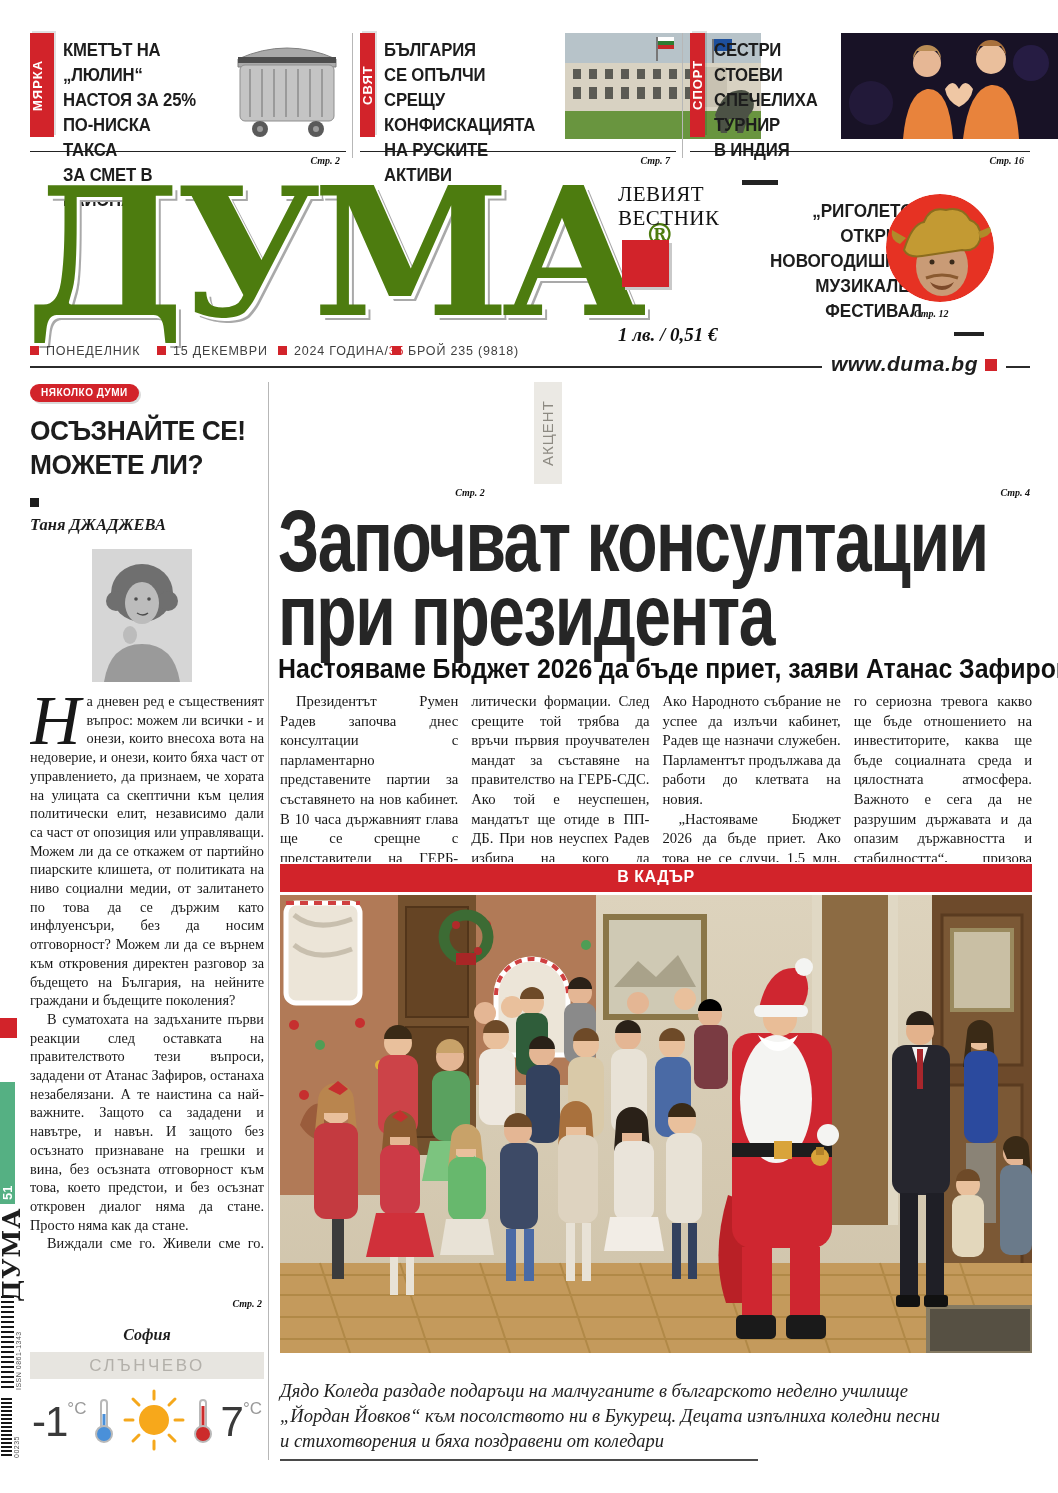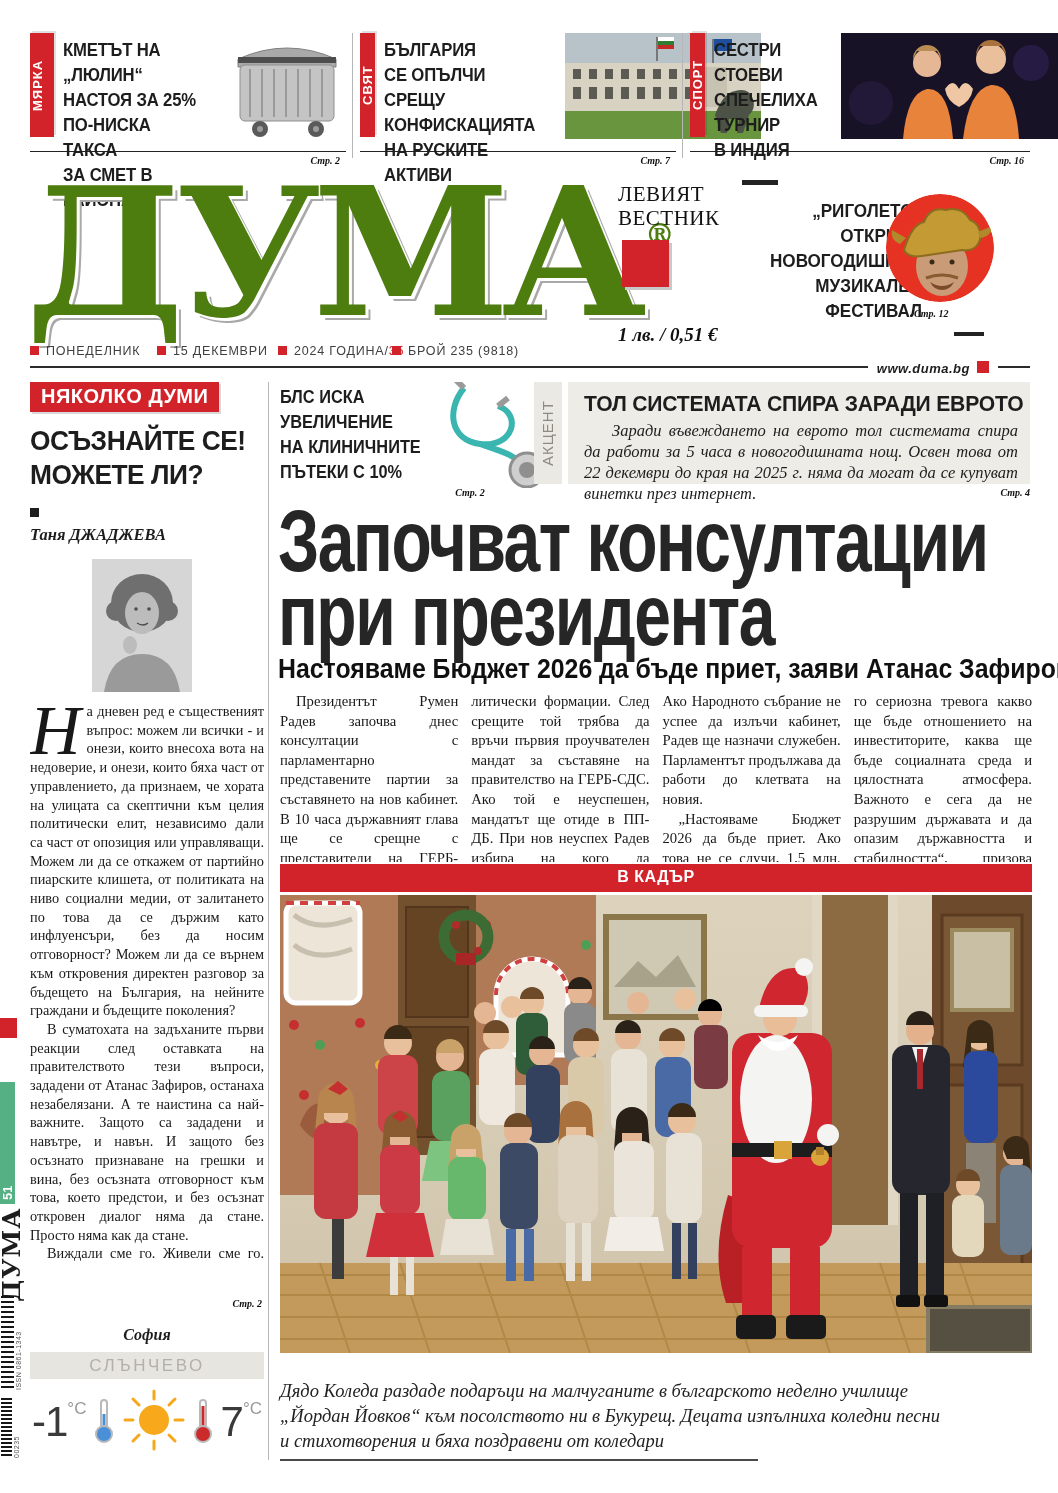--- a/index.html
+++ b/index.html
@@ -30,35 +30,35 @@
   .tagline{position:absolute;left:588px;top:6px;font-family:"Liberation Serif",serif;font-size:21px;
            line-height:24px;letter-spacing:.5px;color:#111;}
   .redsq{position:absolute;left:592px;top:64px;width:47px;height:47px;background:#d2232a;
          box-shadow:3px 3px 0 #c9c9c9;}
   .price{position:absolute;left:588px;top:148px;font-family:"Liberation Serif",serif;font-style:italic;
          font-weight:bold;font-size:19px;}
   .dates{position:absolute;left:0;bottom:8px;height:14px;font-size:12.5px;letter-spacing:.8px;color:#3f3f3f;}
   .ditem{position:absolute;white-space:nowrap;}
   .sq{display:inline-block;width:9px;height:9px;background:#d2232a;margin-right:7px;}
   .red{color:#d2232a;}
-  .website{position:absolute;right:32px;bottom:-10px;background:#fff;padding:0 9px;font-weight:bold;
-           font-style:italic;font-size:13px;letter-spacing:.5px;}
+  .website{position:absolute;right:24px;bottom:-10px;background:#fff;padding:0 9px;font-weight:bold;
+           font-style:italic;font-size:21px;letter-spacing:.5px;}
   .website .sq{width:12px;height:12px;margin:0 0 0 7px;}
   
   .rig{position:absolute;left:696px;top:4px;width:300px;height:160px;text-align:right;}
   .rig-bar{position:absolute;left:16px;top:0;width:36px;height:5px;background:#222;}
   .rig-title{position:absolute;left:16px;top:18px;font-weight:bold;font-size:19px;line-height:25px;
              transform:scaleX(.9);transform-origin:left top;width:200px;}
   .rig-img{position:absolute;left:160px;top:14px;width:108px;height:108px;border-radius:50%;overflow:hidden;}
   .rig-ref{position:absolute;left:188px;top:128px;}
   .rig-bar2{position:absolute;left:228px;top:152px;width:30px;height:4px;background:#222;}
   
   .leftcol{position:absolute;left:30px;top:382px;width:234px;height:1078px;}
-  .kicker{display:inline-block;background:#d2232a;color:#fff;font-weight:bold;font-size:20px;
-          letter-spacing:.5px;padding:3px 11px 4px;box-shadow:2px 2px 0 rgba(0,0,0,.15);}
+  .kicker{display:inline-block;background:#d2232a;color:#fff;font-weight:bold;font-size:10px;
+          letter-spacing:.5px;padding:3px 11px 4px;box-shadow:2px 2px 0 rgba(0,0,0,.15);border-radius:12px;}
   .op-title{margin-top:12px;font-weight:bold;font-size:28px;line-height:34px;letter-spacing:-.5px;
             transform:scaleX(.94);transform-origin:left top;width:106%;}
   .bullet{width:9px;height:9px;background:#1d1d1d;margin-top:16px;}
   .author{font-family:"Liberation Serif",serif;font-style:italic;font-size:16.5px;margin-top:8px;font-weight:bold;}
   .portrait{width:100px;height:133px;margin:14px 0 10px 62px;}
   .op-body{height:560px;overflow:hidden;margin-top:4px;}
   .op-body p{margin:0;font-family:"Liberation Serif",serif;font-size:14.3px;line-height:18.7px;
              text-align:justify;color:#181818;}
   .op-body p.ind{text-indent:17px;}
   .dropcap{float:left;font-family:"Liberation Serif",serif;font-style:italic;font-size:70px;
@@ -333,43 +333,23 @@
             <circle cx="11" cy="38" r="8" fill="#cc2b2b" stroke="#b9b9b9" stroke-width="2"></circle>
           </svg>
         </span>
         <span class="temp"><span>7</span><span class="deg">°C</span></span>
       </div>
     </div>
   </div>
 
   <div class="vdiv" style="left:268px;top:382px;height:1078px;"></div>
 
-  <div class="bls">
-    <div class="bls-title pre">БЛС ИСКА
-УВЕЛИЧЕНИЕ
-НА КЛИНИЧНИТЕ
-ПЪТЕКИ С 10%</div>
-    <div class="bls-img">
-      <svg width="126" height="106" viewBox="0 0 126 106">
-        <path d="M34,6 C16,28 20,58 50,62 C84,66 92,32 68,24" stroke="#3ab5b0" stroke-width="6" fill="none"></path>
-        <path d="M50,62 C74,70 88,74 93,86" stroke="#3ab5b0" stroke-width="6" fill="none"></path>
-        <line x1="34" y1="6" x2="26" y2="-2" stroke="#9a9a9a" stroke-width="6"></line>
-        <line x1="68" y1="24" x2="78" y2="16" stroke="#9a9a9a" stroke-width="6"></line>
-        <circle cx="97" cy="88" r="17" fill="#cfcfcf" stroke="#8f8f8f" stroke-width="3"></circle>
-        <circle cx="97" cy="88" r="8" fill="#8f8f8f"></circle>
-      </svg>
-    </div>
-  </div>
   <div class="bls-ref pref abs">Стр. 2</div>
 
   <div class="akc-label">АКЦЕНТ</div>
-  <div class="akc-box">
-    <div class="akc-title">ТОЛ СИСТЕМАТА СПИРА ЗАРАДИ ЕВРОТО</div>
-    <div class="akc-text">Заради въвеждането на еврото тол системата спира да работи за 5 часа в новогодишната нощ. Освен това от 22 декември до края на 2025 г. няма да могат да се купуват винетки през интернет.</div>
-  </div>
   <div class="akc-ref pref abs">Стр. 4</div>
 
   <div class="headline">
     <div class="hl">Започват консултации</div>
     <div class="hl">при президента</div>
   </div>
   <div class="subtitle">Настояваме Бюджет 2026 да бъде приет, заяви Атанас Зафиров</div>
 
   <div class="cols">
     <div class="col">

